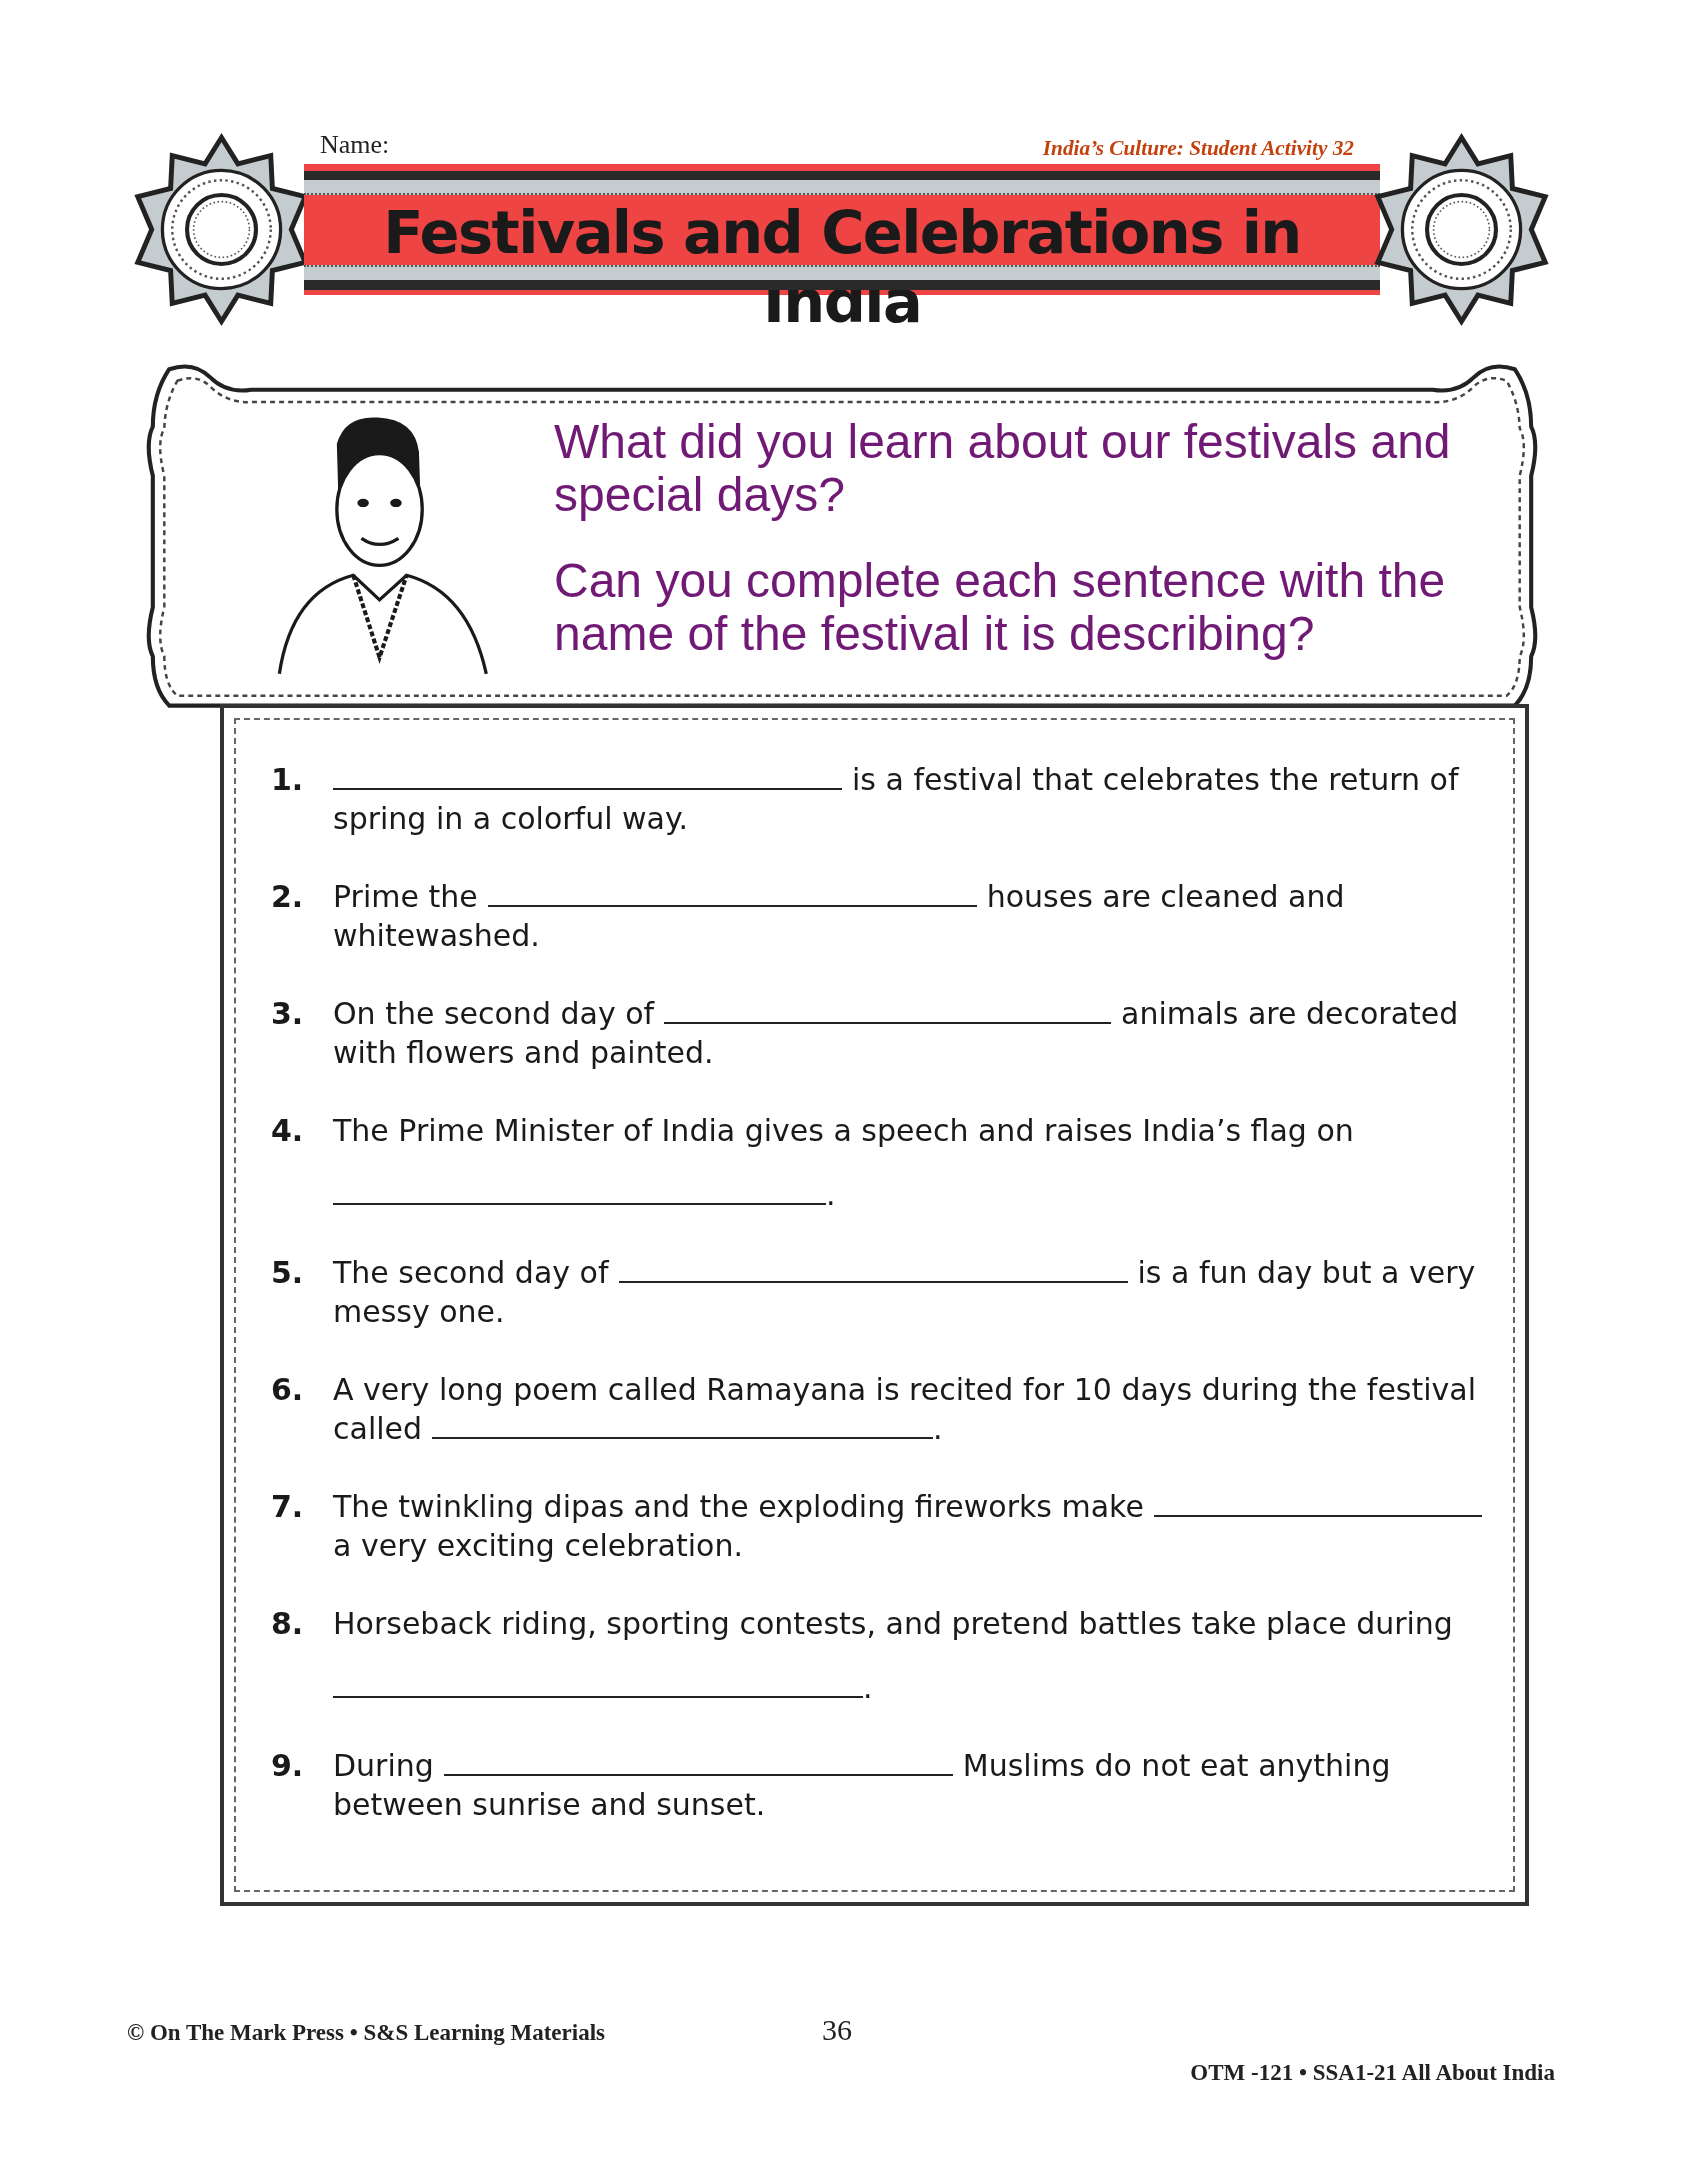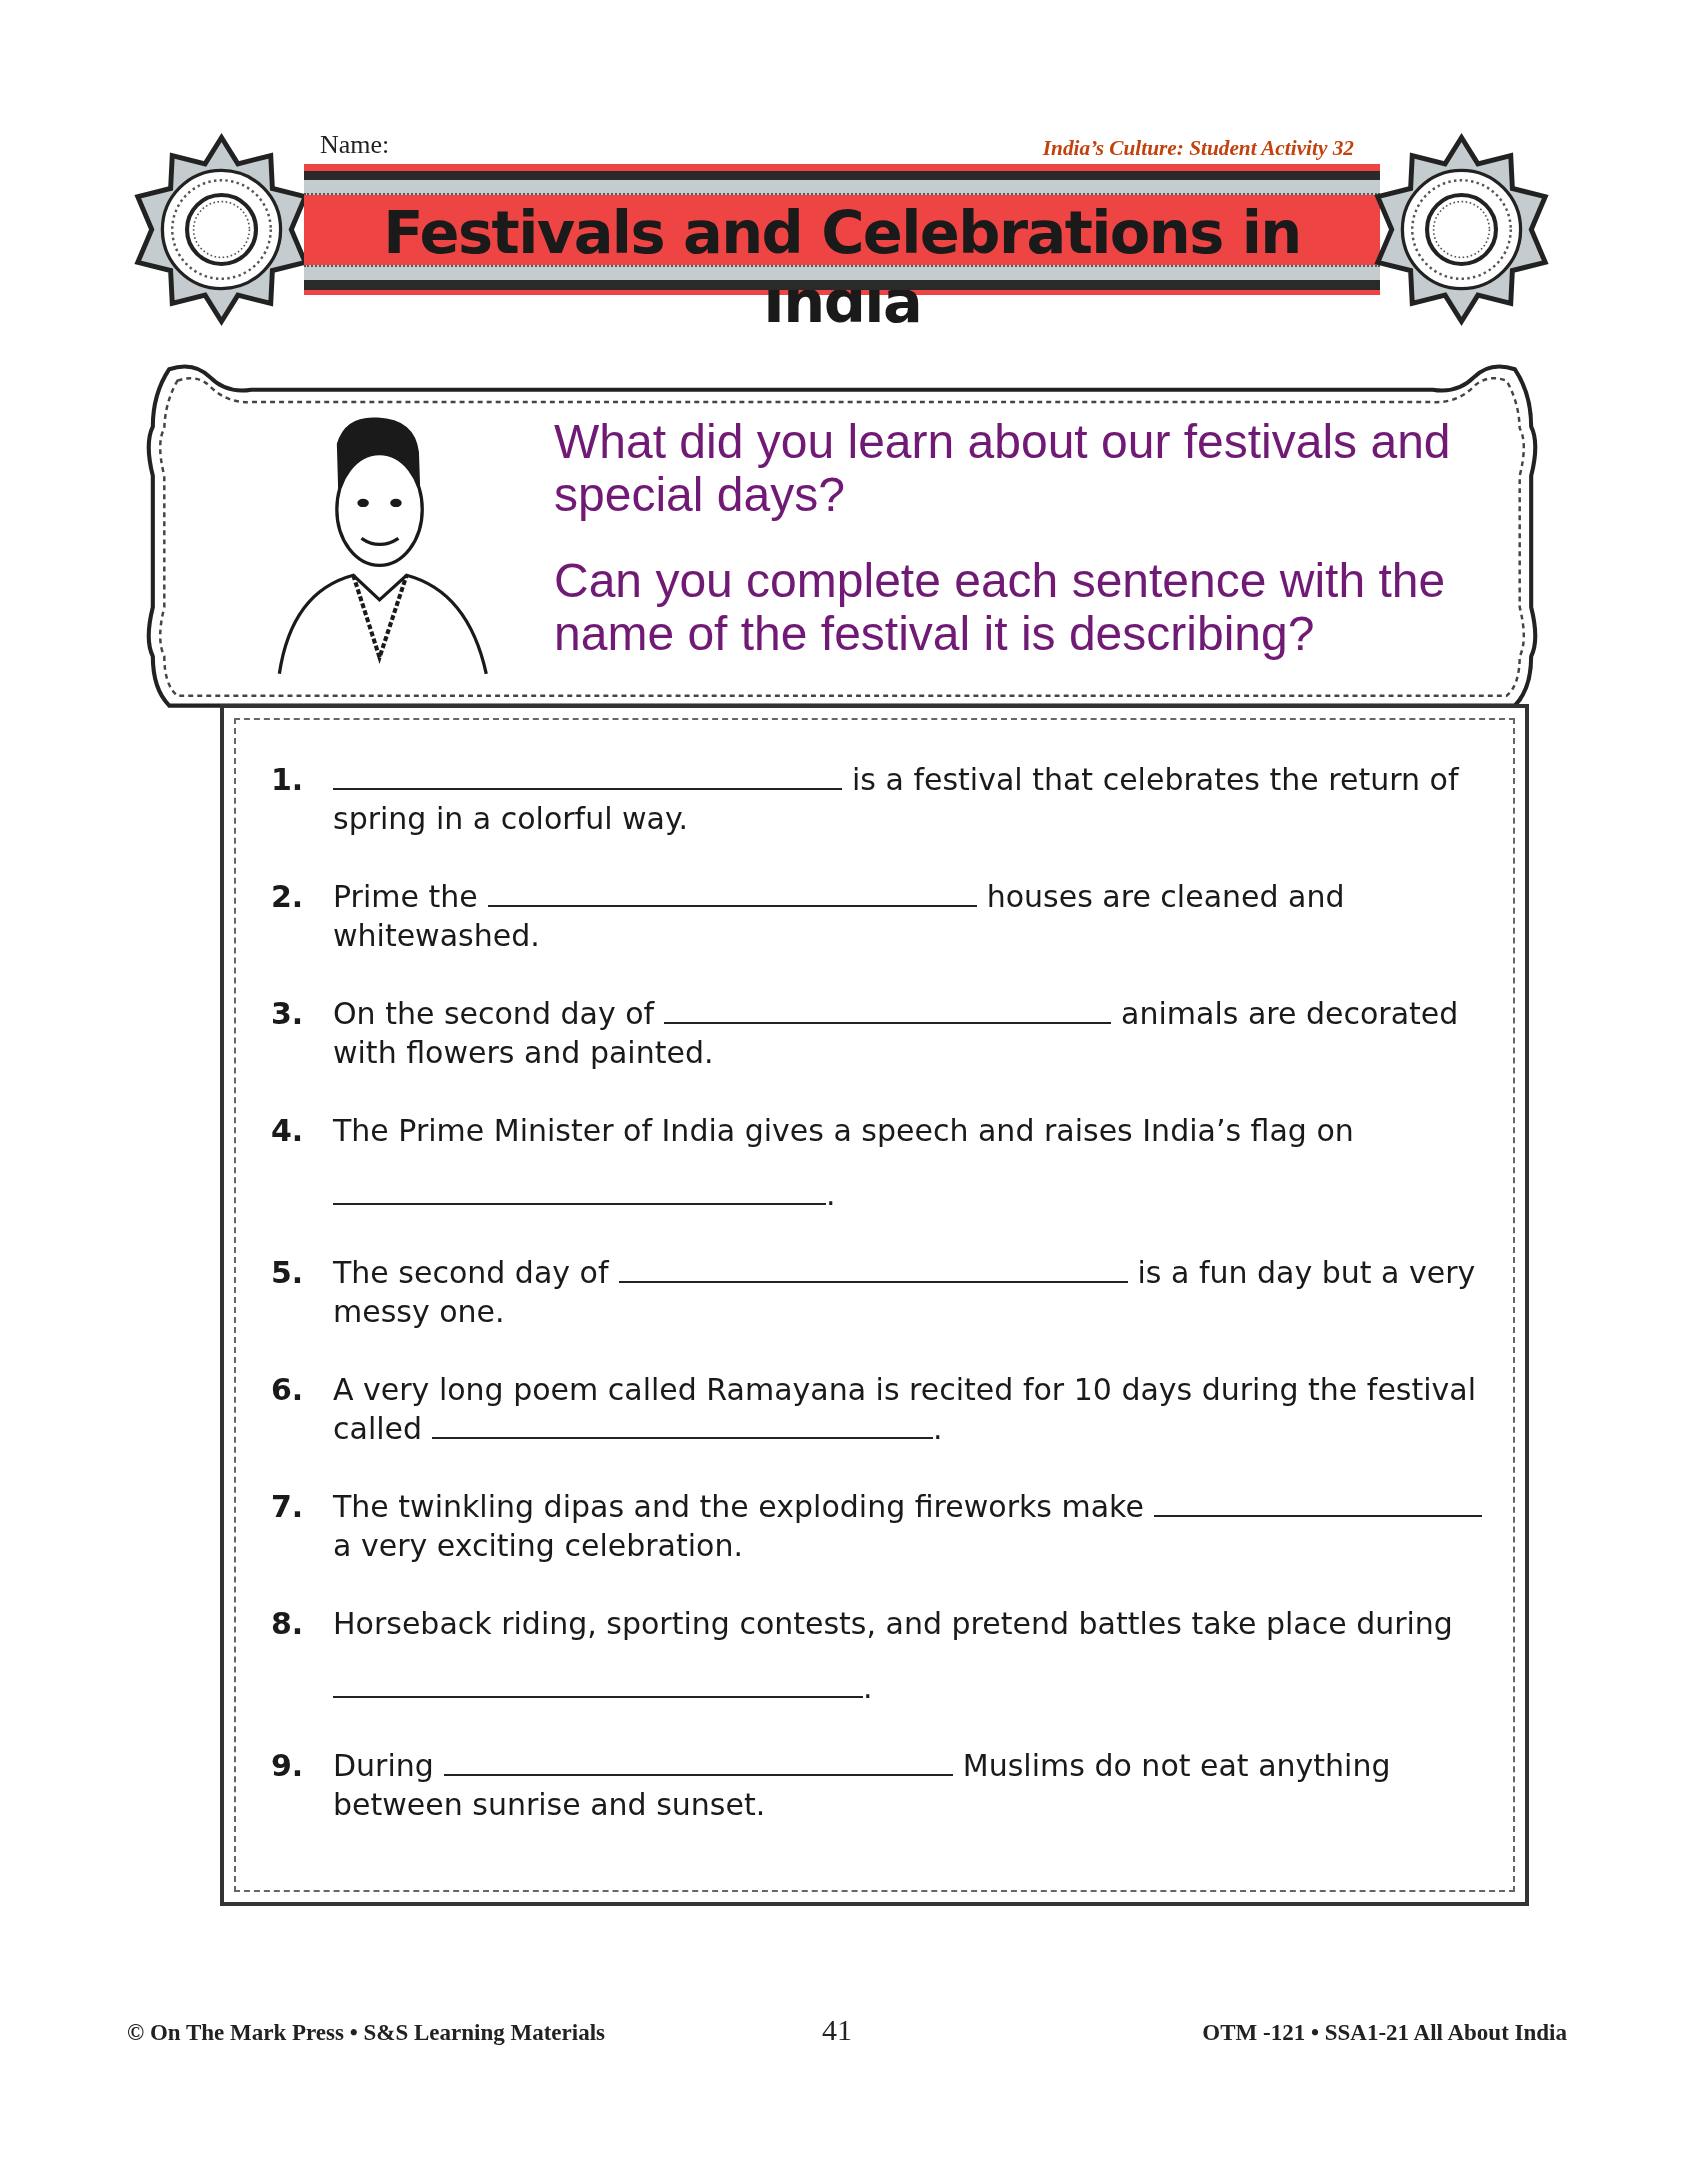--- a/index.html
+++ b/index.html
@@ -31,21 +31,21 @@
   .q-box-inner { position:absolute; left:10px; top:10px; right:10px; bottom:10px; border:2.5px dashed #666; }
   .q-list { position:absolute; left:271px; top:760px; width:1232px; font-family:"DejaVu Sans", sans-serif; font-size:30px; line-height:39px; color:#1a1a1a; }
   .q { position:relative; padding-left:62px; margin-bottom:39px; }
   .q .num { position:absolute; left:0; top:0; font-weight:bold; }
   .blank { display:inline-block; border-bottom:2.5px solid #222; height:28px; vertical-align:baseline; margin:0 10px; }
 
   
   .footer { position:absolute; left:127px; right:115px; top:2020px; font-family:"Liberation Serif", serif; font-size:23px; font-weight:bold; color:#222; }
   .footer .left { position:absolute; left:0; }
   .footer .center { position:absolute; left:695px; font-weight:normal; font-size:30px; top:-6.6px; }
-  .footer .right { position:absolute; right:0; }
+  .footer .right { position:absolute; right:12px;margin-top:40px; }
 </style>
 </head>
 <body>
 
 <div class="name-label">Name:</div>
 <div class="activity-label">India’s Culture:  Student Activity 32</div>
 
 <div class="medallion left">
   <svg width="197" height="197" viewBox="0 0 240 240">
     <g fill="#c5ccd0" stroke="#222" stroke-width="6">
@@ -142,16 +142,16 @@
     <div style="margin-top:25px;"><span class="blank" style="width:530px;margin-left:0;margin-right:0;"></span><span>.</span></div>
   </div>
   <div class="q">
     <span class="num">9.</span>
     <span>During</span><span class="blank" style="width:509px;"></span><span>Muslims do not eat anything between sunrise and sunset.</span>
   </div>
 </div>
 
 <div class="footer">
   <span class="left">© On The Mark Press • S&amp;S Learning Materials</span>
-  <span class="center">41</span>
+  <span class="center">36</span>
   <span class="right">OTM -121 • SSA1-21 All About India</span>
 </div>
 
 
 </body></html>

